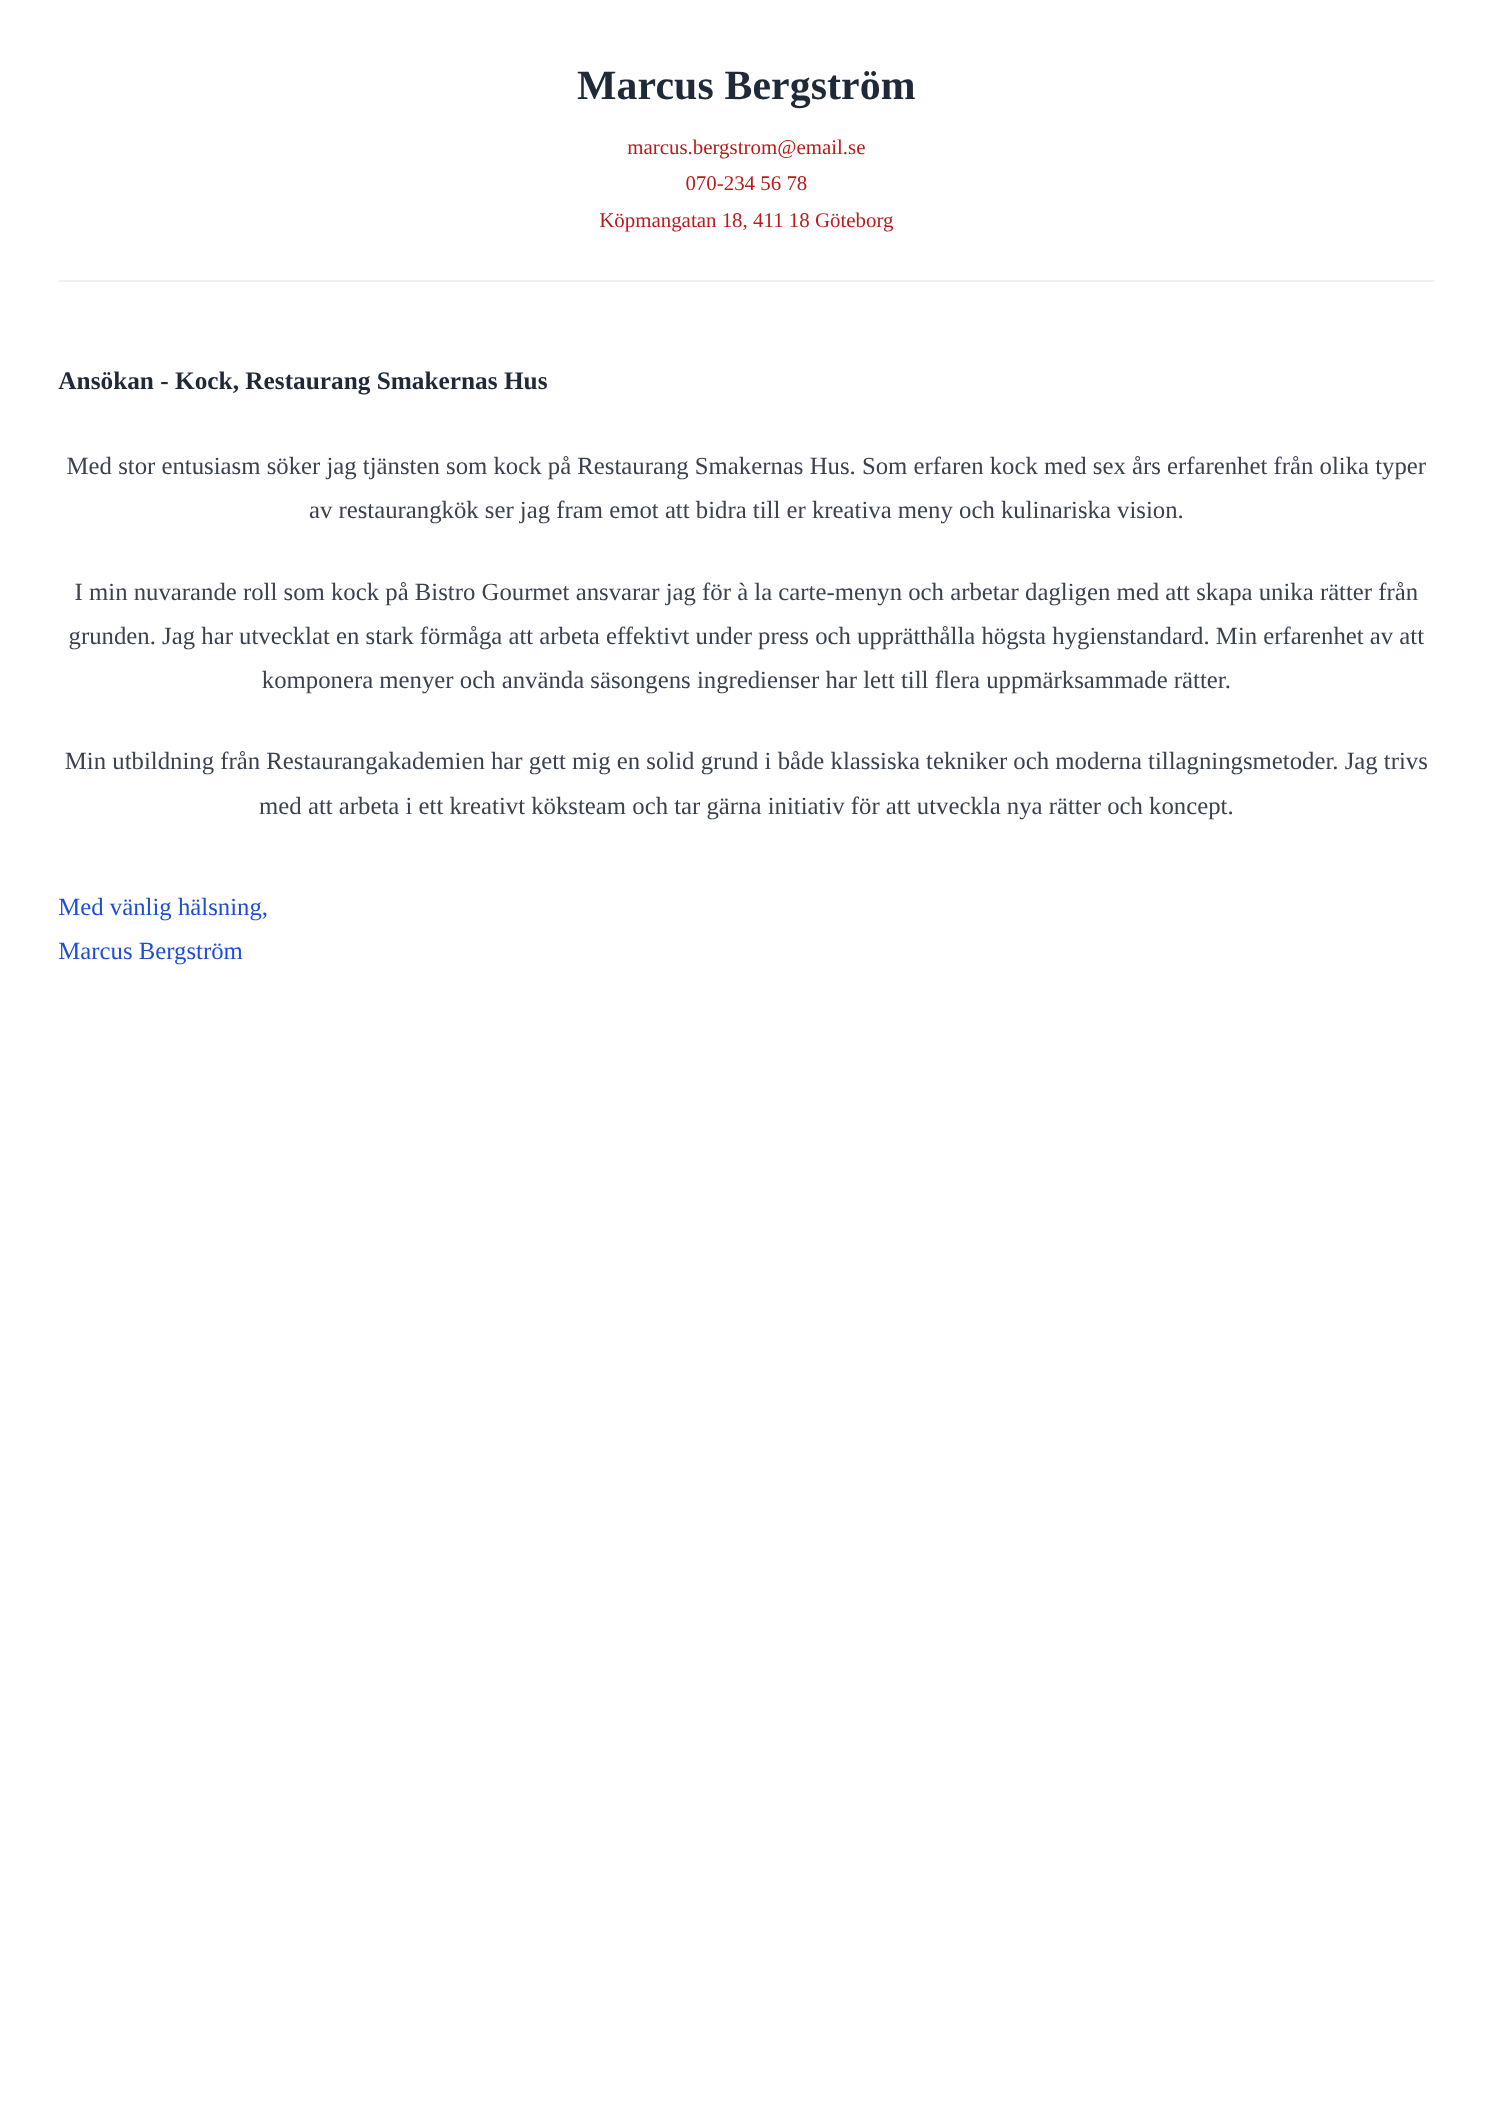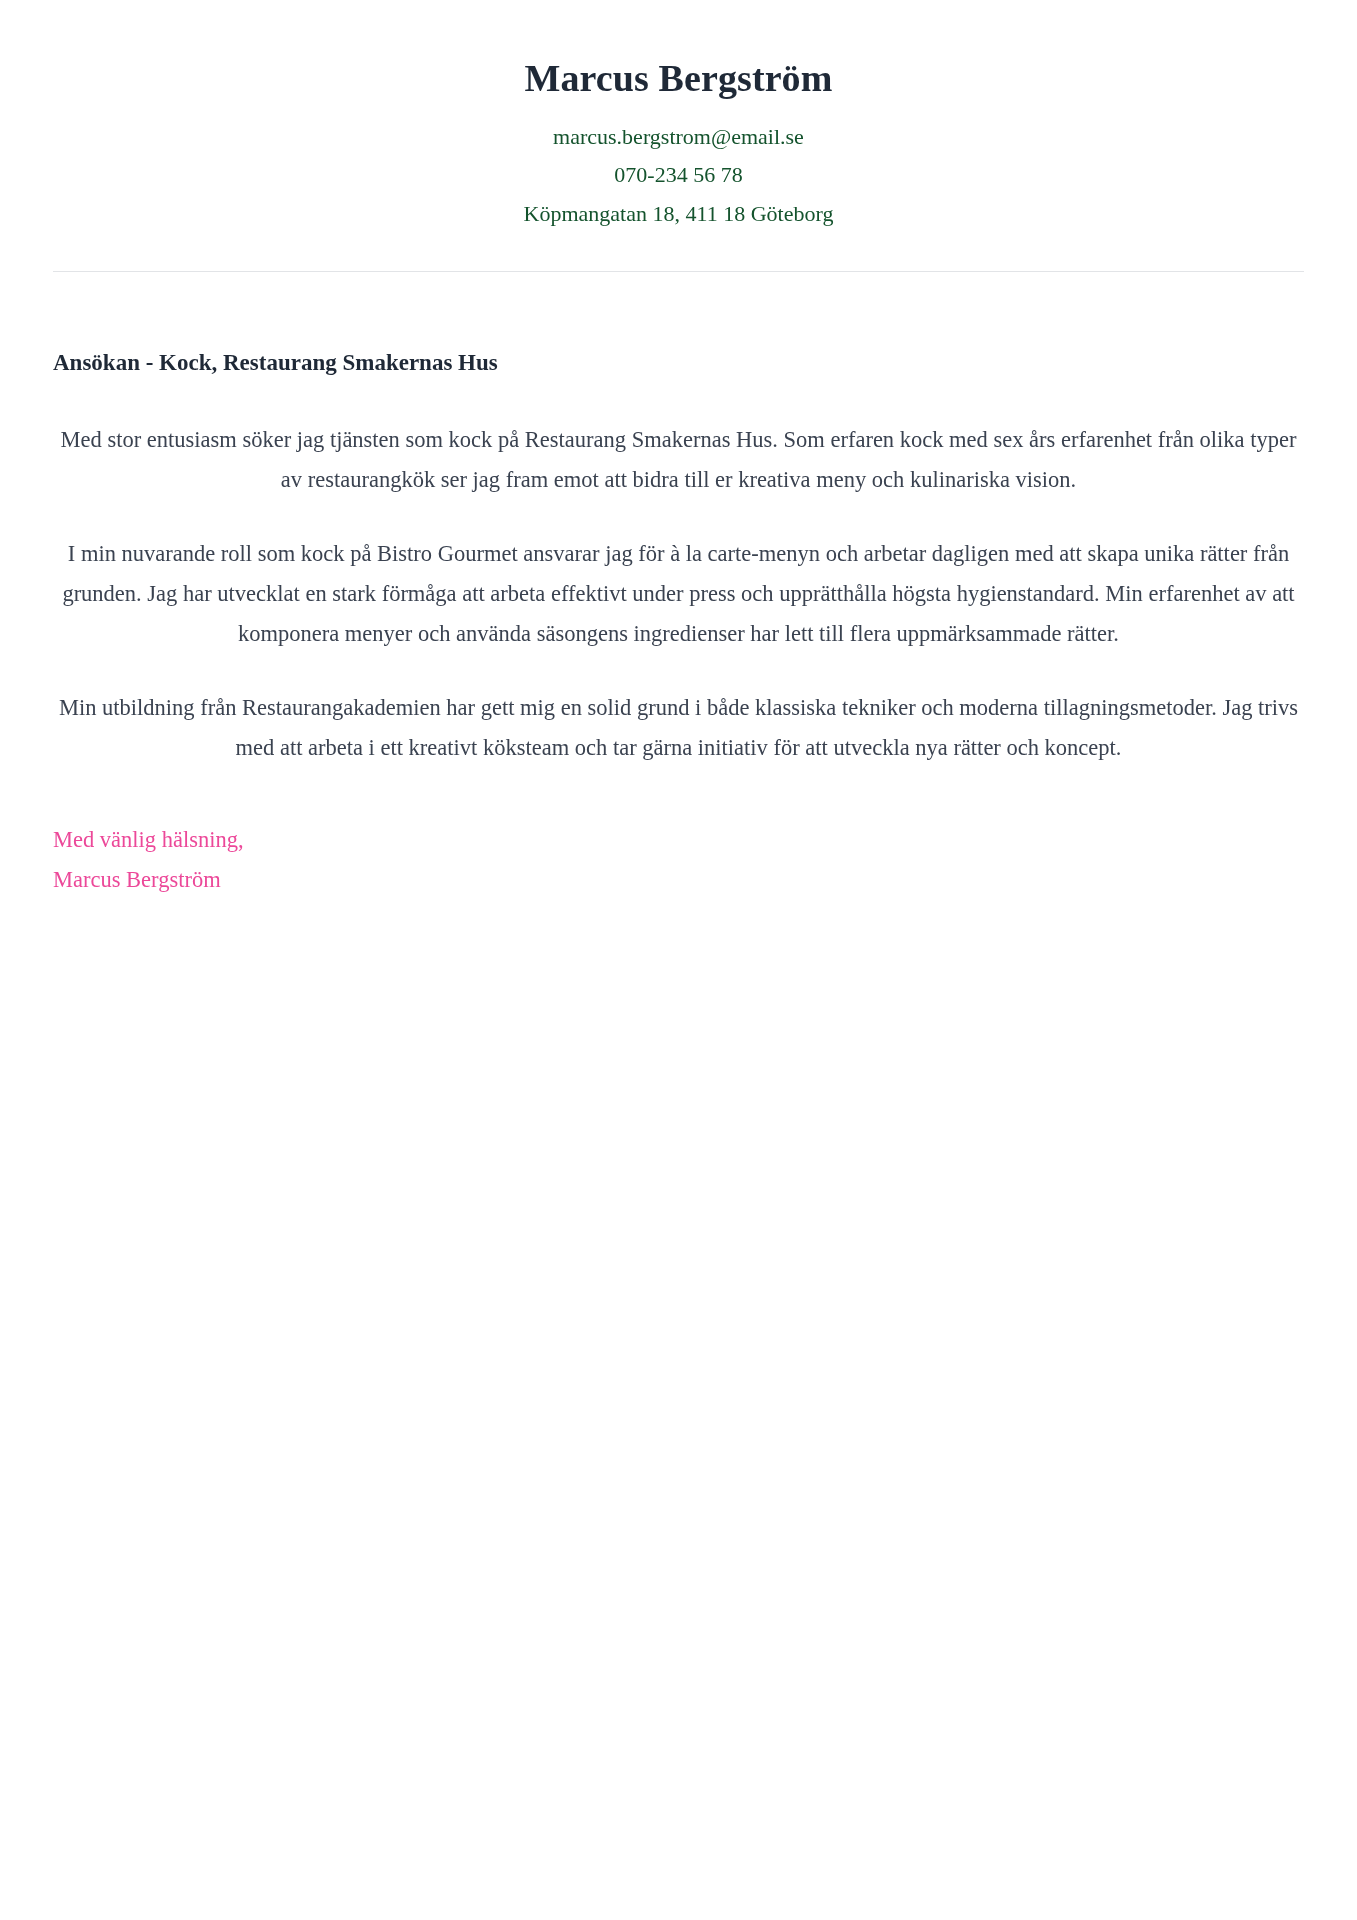--- a/index.html
+++ b/index.html
@@ -30,22 +30,22 @@
   .letterhead-name {
     font-size: 38px;
     font-weight: bold;
     color: #1f2937;
     letter-spacing: 0.1px;
     line-height: 1.2;
     margin: 0 0 16px 0;
   }
 
   .contact-line {
-    font-size: 22px;
-    color: #14532d;
+    font-size: 19px;
+    color: #b91c1c;
     line-height: 1.75;
     margin: 0;
   }
 
   .letterhead-rule {
     border: 0;
     border-top: 1px solid #e2e4e7;
     margin: 38px 0 0 0;
     width: 100%;
   }
@@ -67,21 +67,21 @@
     font-size: 22.5px;
     color: #3a4250;
     line-height: 1.78;
     margin: 0 0 34px 0;
     text-align: center;
   }
 
   .signoff {
     margin-top: 52px;
     font-size: 22.5px;
-    color: #ec4899;
+    color: #1d4ed8;
     line-height: 1.78;
   }
 
   .signoff-line {
     margin: 0;
   }
 </style>
 </head>
 <body>
 

